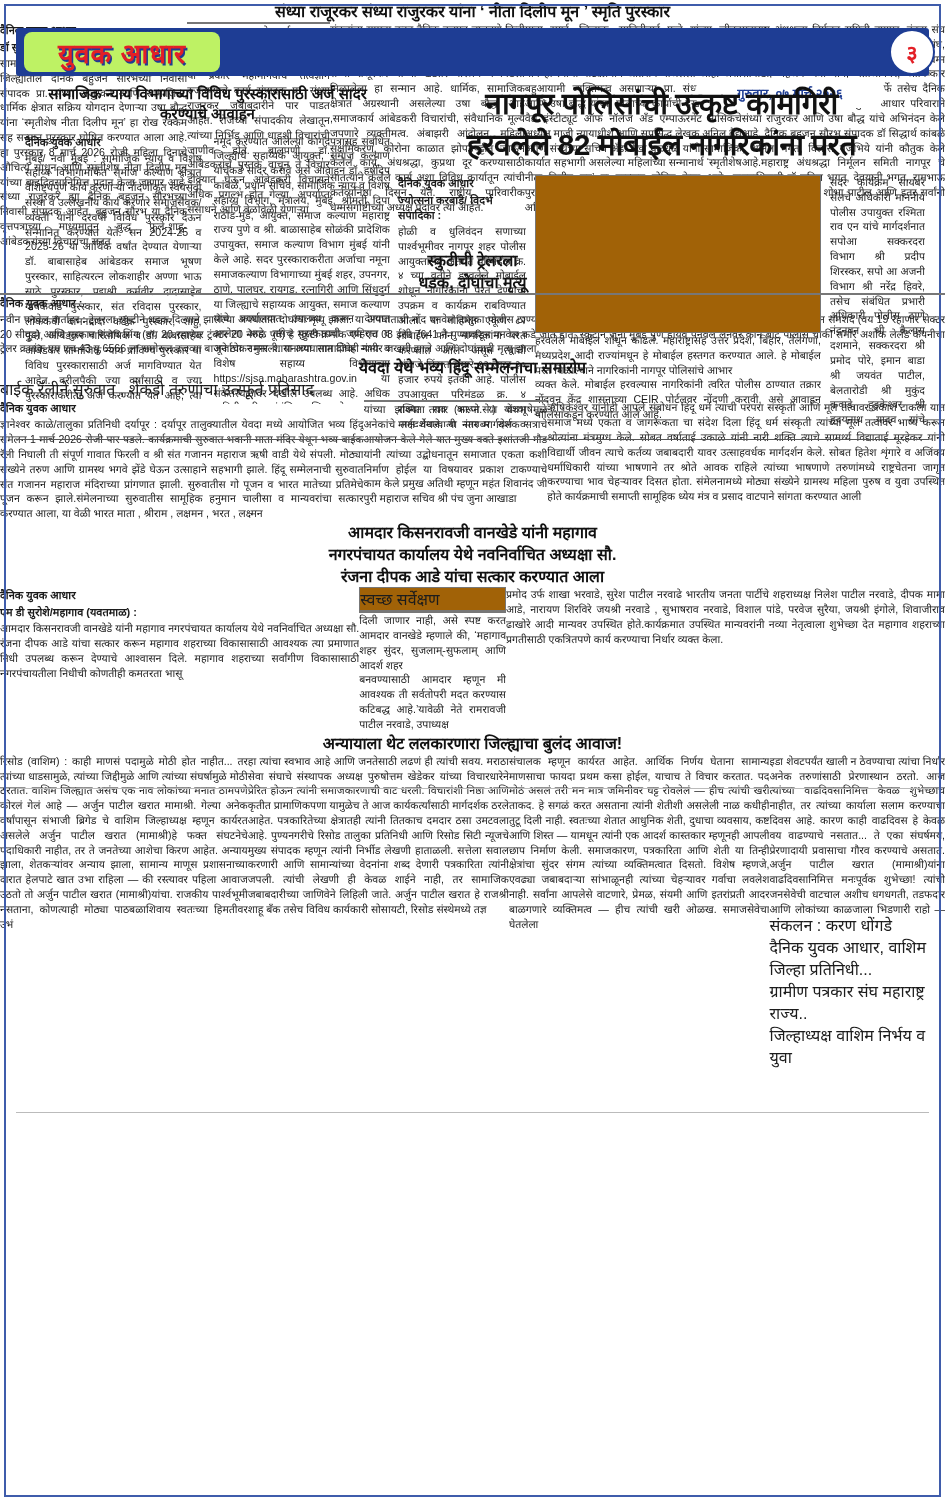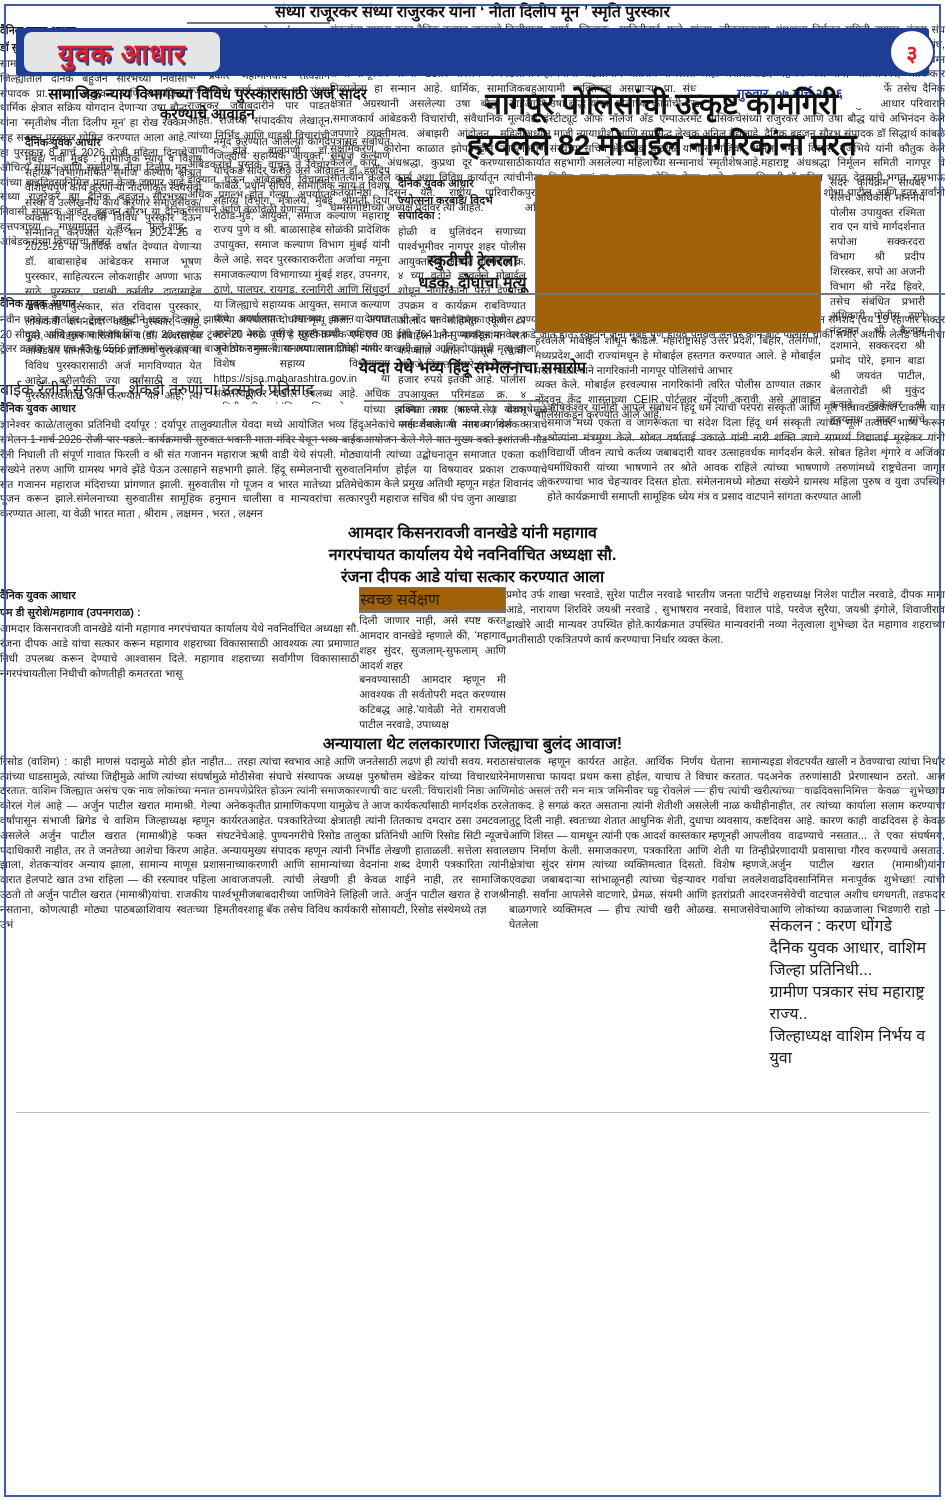--- a/index.html
+++ b/index.html
@@ -2,21 +2,21 @@
 <html><head>
 <meta charset="utf-8">
 <style>
   html,body{margin:0;padding:0;background:#e8e8e8;}
   .page{position:relative;width:945px;height:1501px;background:#ffffff;margin:0 auto;
         font-family:"Liberation Sans","DejaVu Sans",sans-serif;color:#1c1c1c;overflow:hidden;}
   .frame{position:absolute;inset:4px;border:2px solid #3f5cab;pointer-events:none;}
 
   
   .masthead{position:absolute;left:16px;right:16px;top:28px;height:48px;background:#1e3d94;border-radius:3px;}
-  .logo-box{position:absolute;left:8px;top:4px;width:196px;height:40px;background:#e5e5e5;border-radius:8px;
+  .logo-box{position:absolute;left:8px;top:4px;width:196px;height:40px;background:#bef264;border-radius:8px;
             display:flex;align-items:center;justify-content:center;}
   .logo-text{font-size:27px;font-weight:800;color:#e31f26;letter-spacing:1px;
              text-shadow:1.5px 1.5px 0 #1e3d94;}
   .date-box{position:absolute;right:44px;top:9px;width:190px;height:30px;background:#ffffff;border-radius:14px;
             display:flex;align-items:center;justify-content:center;margin-top:41px;}
   .date-text{font-size:13px;font-weight:700;color:#1e3d94;}
   .page-circle{position:absolute;right:-6px;top:1px;width:46px;height:46px;border-radius:50%;background:#ffffff;
                border:2px solid #1e3d94;display:flex;align-items:center;justify-content:center;box-sizing:border-box;}
   .page-num{font-size:22px;font-weight:800;color:#e31f26;}
 
@@ -218,21 +218,21 @@
     </div>
   </section>
 
   <section class="art6">
     <div class="headline">आमदार किसनरावजी वानखेडे यांनी महागाव</div>
     <div class="headline">नगरपंचायत कार्यालय येथे नवनिर्वाचित अध्यक्षा सौ.</div>
     <div class="headline">रंजना दीपक आडे यांचा सत्कार करण्यात आला</div>
     <div class="cols">
       <div class="c1">
         <div class="byline">दैनिक युवक आधार</div>
-        <div class="byline">एम डी सुरोशे/महागाव (उपनगराळ) :</div>
+        <div class="byline">एम डी सुरोशे/महागाव (यवतमाळ) :</div>
         <div class="coltext">आमदार किसनरावजी वानखेडे यांनी महागाव नगरपंचायत कार्यालय येथे नवनिर्वाचित अध्यक्षा सौ. रंजना दीपक आडे यांचा सत्कार करून महागाव शहराच्या विकासासाठी आवश्यक त्या प्रमाणात निधी उपलब्ध करून देण्याचे आश्वासन दिले.  महागाव शहराच्या सर्वांगीण विकासासाठी नगरपंचायतीला निधीची कोणतीही कमतरता भासू</div>
       </div>
       <div class="midpics">
         <div class="picrow">
           <div class="photo photo-felic1">
             <div class="ovl">स्वच्छ सर्वेक्षण</div>
           </div>
           <div class="photo photo-felic2"></div>
         </div>
         <div class="picbelow">

